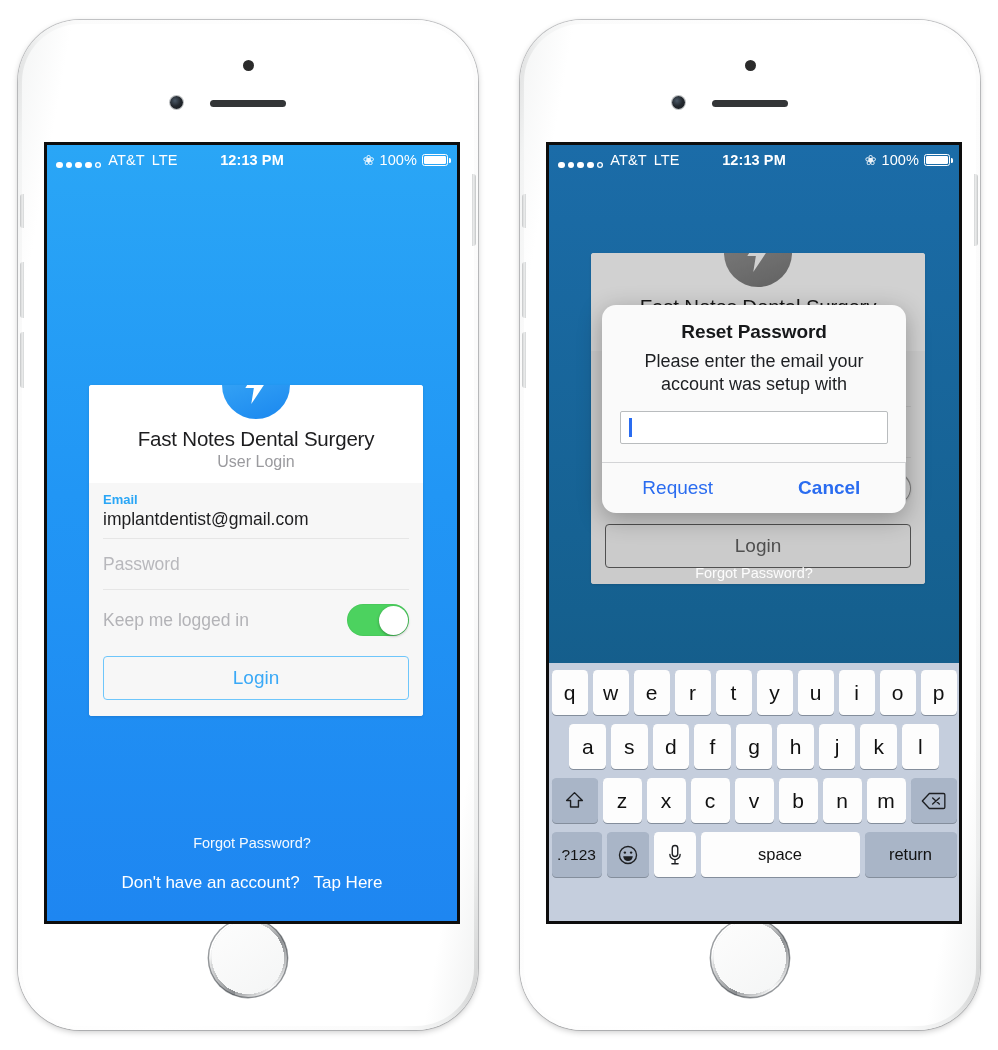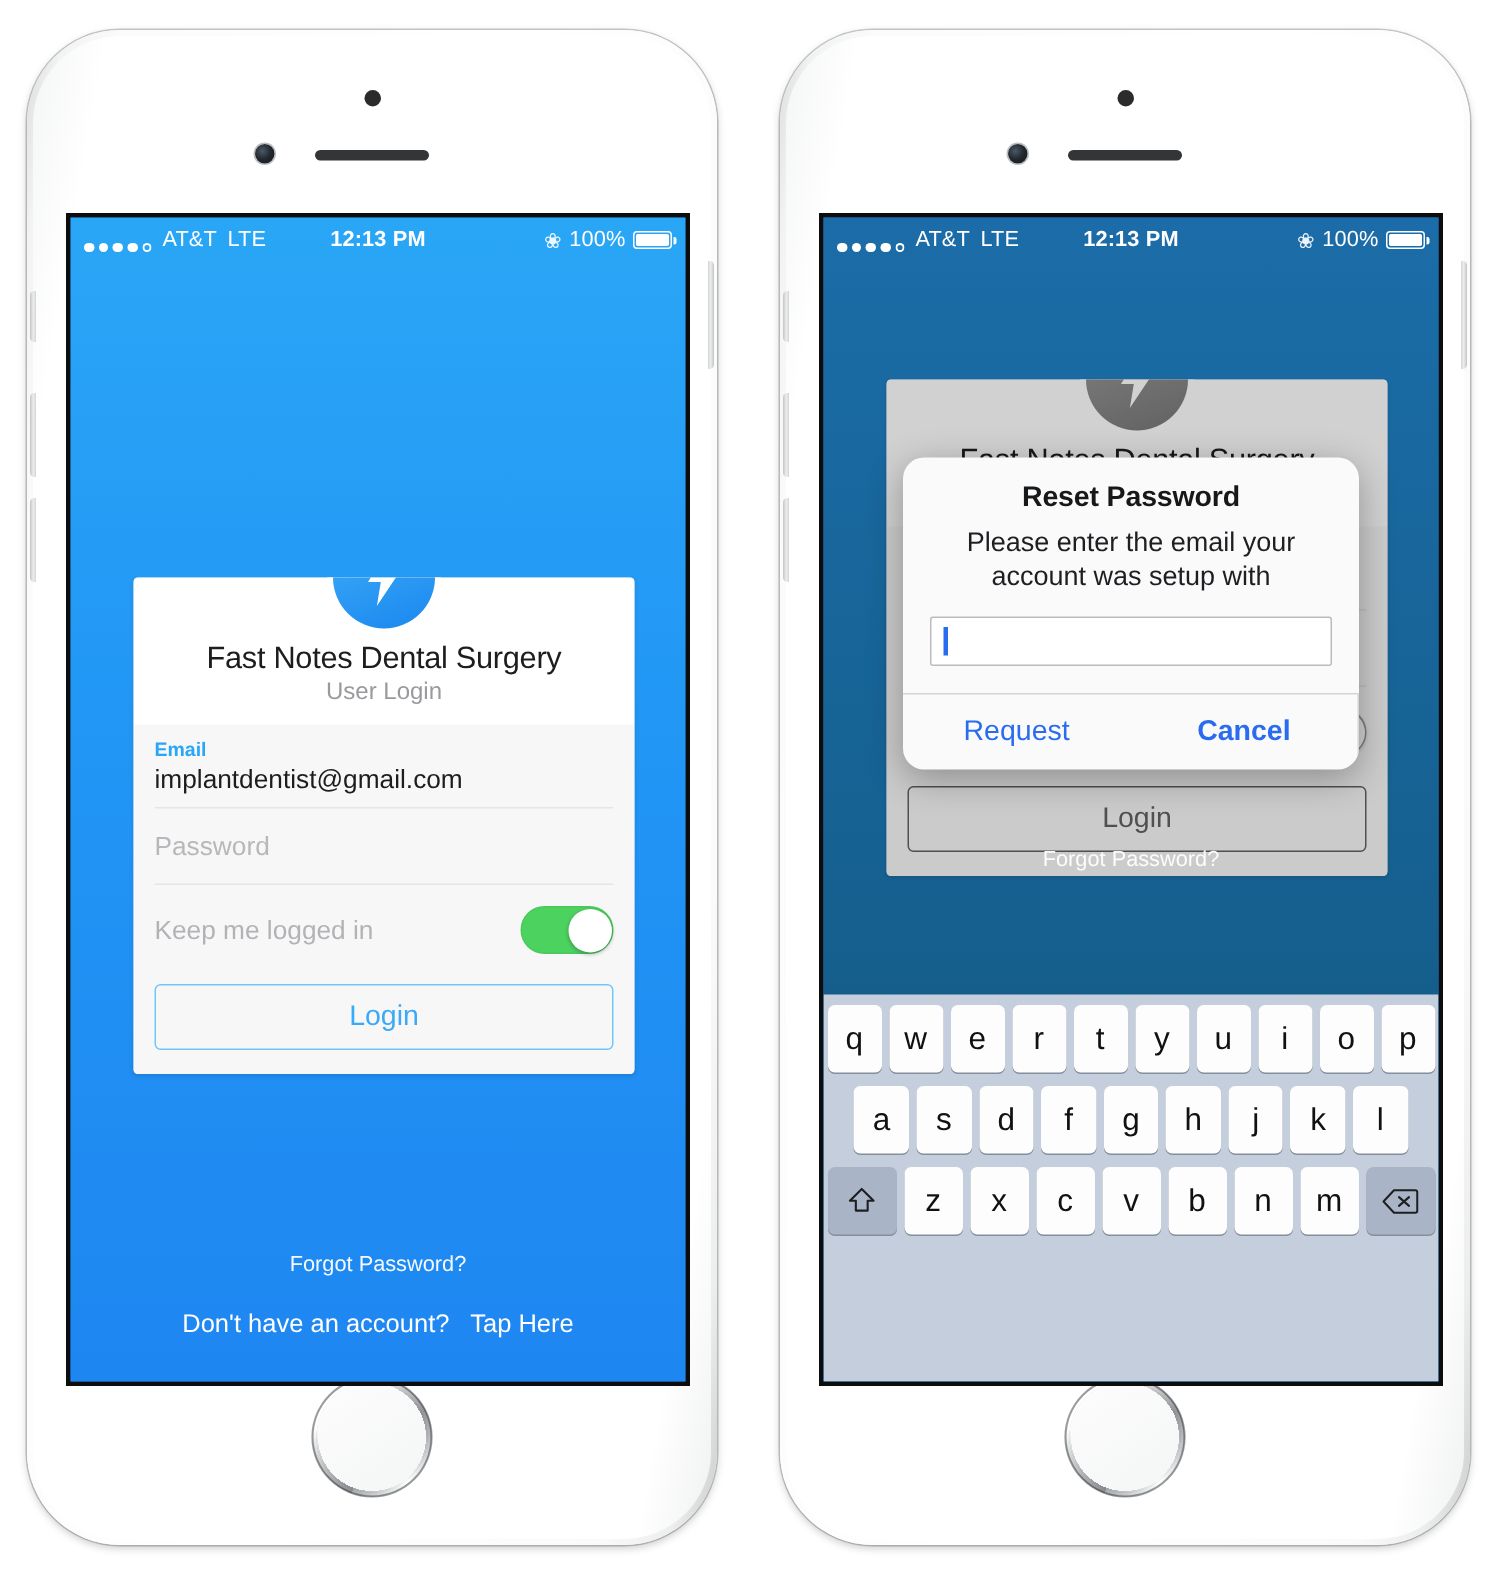--- a/index.html
+++ b/index.html
@@ -408,19 +408,39 @@
                   <div class="key">n</div>
                   <div class="key">m</div>
                 </div>
               <div class="key dark bksp">
                 <svg width="25" height="20" viewBox="0 0 30 22" aria-hidden="true">
                   <path d="M10 2 H27 a1.6 1.6 0 0 1 1.6 1.6 V18.4 A1.6 1.6 0 0 1 27 20 H10 L1.6 11 Z" fill="none" stroke="#1d1f22" stroke-width="1.6" stroke-linejoin="round"></path>
                   <path d="M14 7.5 L22 14.5 M22 7.5 L14 14.5" stroke="#1d1f22" stroke-width="1.7" stroke-linecap="round"></path>
                 </svg>
               </div>
             </div>
+            <div class="kbrow r4">
+              <div class="key dark num">.?123</div>
+              <div class="key dark emoji">
+                <svg width="22" height="22" viewBox="0 0 24 24" aria-hidden="true">
+                  <circle cx="12" cy="12" r="9.3" fill="none" stroke="#1d1f22" stroke-width="1.5"></circle>
+                  <circle cx="8.6" cy="9.4" r="1.3" fill="#1d1f22"></circle>
+                  <circle cx="15.4" cy="9.4" r="1.3" fill="#1d1f22"></circle>
+                  <path d="M6.8 13.4 H17.2 A5.2 5.2 0 0 1 6.8 13.4 Z" fill="#1d1f22"></path>
+                </svg>
+              </div>
+              <div class="key mic">
+                <svg width="16" height="22" viewBox="0 0 16 24" aria-hidden="true">
+                  <rect x="5" y="1.6" width="6" height="12" rx="3" fill="none" stroke="#1d1f22" stroke-width="1.5"></rect>
+                  <path d="M2.4 11.4 a5.6 5.6 0 0 0 11.2 0" fill="none" stroke="#1d1f22" stroke-width="1.5" stroke-linecap="round"></path>
+                  <path d="M8 17.2 V21.4 M4.6 21.6 H11.4" stroke="#1d1f22" stroke-width="1.5" stroke-linecap="round"></path>
+                </svg>
+              </div>
+              <div class="key space">space</div>
+              <div class="key dark return">return</div>
+            </div>
           </div>
         </div>
       </div>
     </div>
   </div>
 
 </div>
 
 </body></html>

